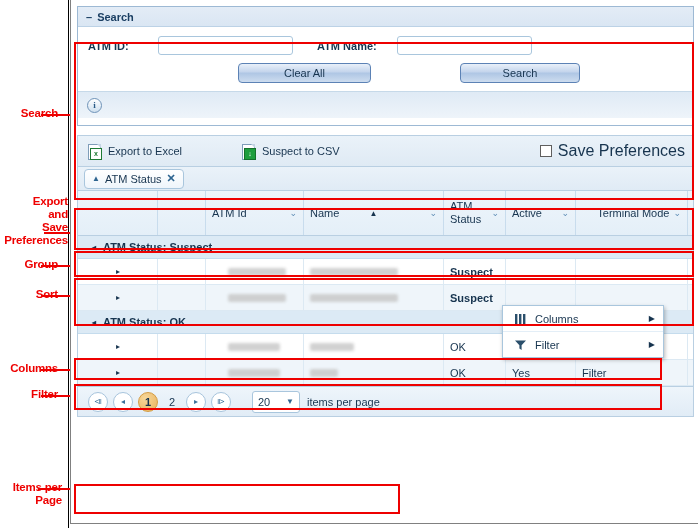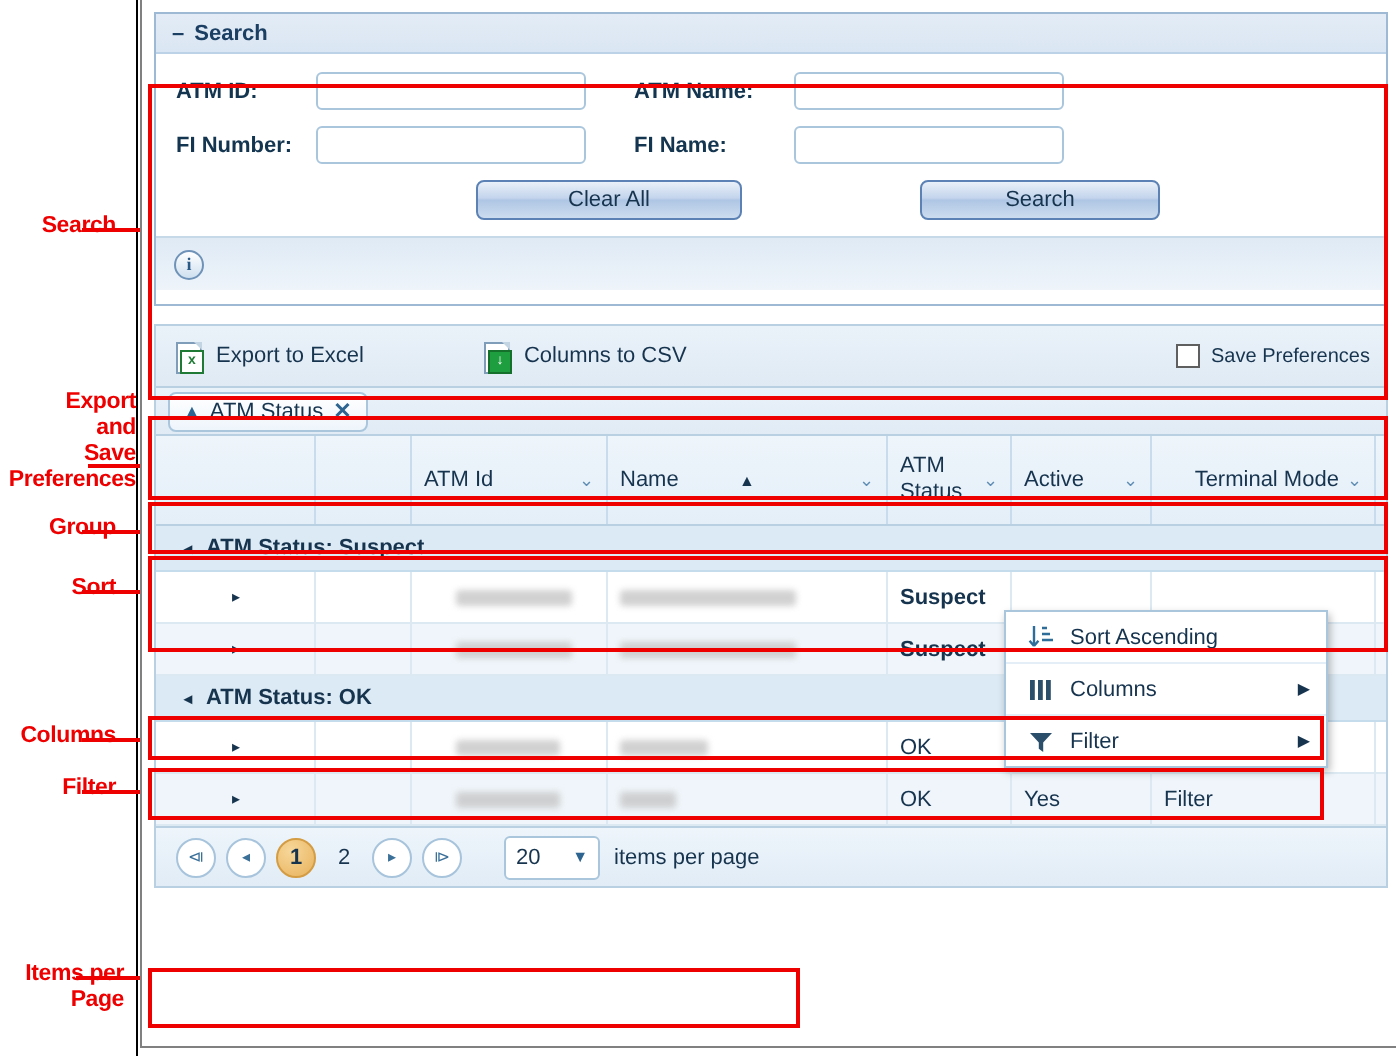--- a/index.html
+++ b/index.html
@@ -137,21 +137,21 @@
   }
   .sheet-ico .badge{
     position:absolute;left:2px;top:4px;width:10px;height:10px;
     background:#ffffff;border:1.5px solid #1e7a34;
     color:#1e7a34;font-size:7px;font-weight:bold;
     display:flex;align-items:center;justify-content:center;
     font-family:"Liberation Sans",sans-serif;
   }
   .sheet-ico .badge.csv{background:#1e9e3e;color:#fff;border-color:#14702b;}
   .spacer{flex:1;}
-  .savepref{display:flex;align-items:center;font-size:10px;color:#17344f;cursor:pointer;}
+  .savepref{display:flex;align-items:center;font-size:16px;color:#17344f;cursor:pointer;}
   .cb{
     width:12px;height:12px;border:1px solid #5f5f5f;background:#fff;
     margin-right:6px;box-sizing:border-box;
   }
 
   
   .groupbar{
     border:1px solid #b9cfe2;border-top:none;
     background:linear-gradient(to bottom,#eaf2f9 0%,#e0ebf5 100%);
     height:24px;display:flex;align-items:center;padding-left:6px;
@@ -328,27 +328,20 @@
       <div class="panel-body">
 
         <div class="form-row">
           <div class="lbl c1">ATM ID:</div>
           <input class="txt" value="" style="">
           <div class="gap"></div>
           <div class="lbl c2">ATM Name:</div>
           <input class="txt" value="" style="">
         </div>
 
-        <div class="form-row">
-          <div class="lbl c1">FI Number:</div>
-          <input class="txt" value="" style="">
-          <div class="gap"></div>
-          <div class="lbl c2">FI Name:</div>
-          <input class="txt" value="" style="">
-        </div>
 
         <div class="btn-row">
           <button class="btn">Clear All</button>
           <button class="btn search-btn">Search</button>
         </div>
       </div>
 
       <div class="infobar">
         <span class="info-ico">i</span>
       </div>
@@ -362,21 +355,21 @@
           <span class="badge">x</span>
         </span>
         <span class="lab">Export to Excel</span>
       </div>
 
       <div class="exp-item" style="margin-left:60px;">
         <span class="sheet-ico">
           <span class="pg"></span>
           <span class="badge csv">↓</span>
         </span>
-        <span class="lab">Columns to CSV</span>
+        <span class="lab">Suspect to CSV</span>
       </div>
 
       <div class="spacer"></div>
 
       <div class="savepref">
         <span class="cb"></span>
         <span>Save Preferences</span>
       </div>
     </div>
 
@@ -519,29 +512,20 @@
         </div>
         <span class="ipp-lbl">items per page</span>
       </div>
     </div>
 
   </div>
 </div>
 <div class="app-shadow"></div>
 
 <div class="ctxmenu">
-  <div class="mi">
-    <span class="mico">
-      <svg width="13" height="13" viewBox="0 0 13 13">
-          <path d="M3 1v9M3 11l-2.2-2.6M3 11l2.2-2.6" stroke="#2e6d99" stroke-width="1.2" fill="none"></path>
-          <path d="M7 2h2.5M7 5h4M7 8h5.5" stroke="#2e6d99" stroke-width="1.2"></path>
-        </svg>
-    </span>
-    <span class="mlab">Sort Ascending</span>
-  </div>
   <div class="mi">
     <span class="mico">
       <svg width="13" height="12" viewBox="0 0 13 12">
           <rect x="1" y="1" width="2.4" height="10" fill="#2b4f6b"></rect>
           <rect x="5" y="1" width="2.4" height="10" fill="#2b4f6b"></rect>
           <rect x="9" y="1" width="2.4" height="10" fill="#2b4f6b"></rect>
         </svg>
     </span>
     <span class="mlab">Columns</span>
     <span class="arr">▶</span>

